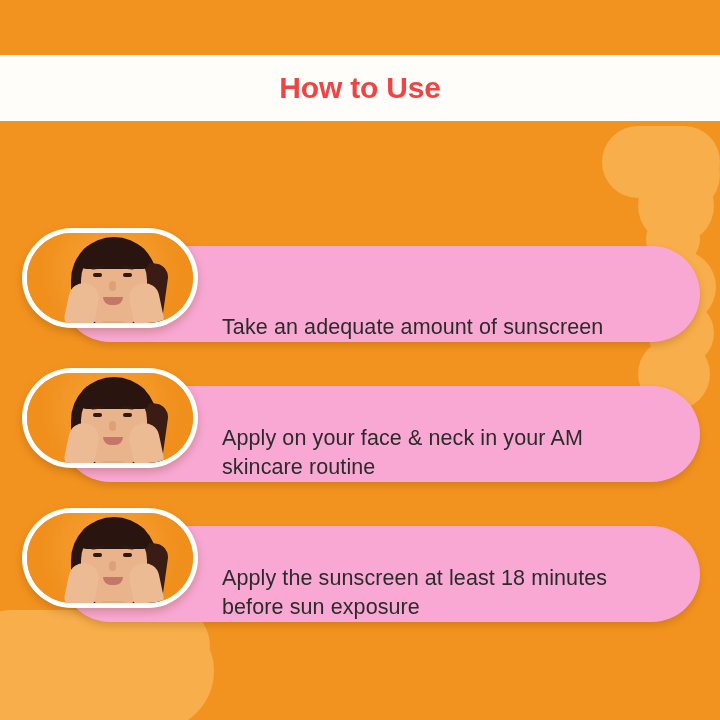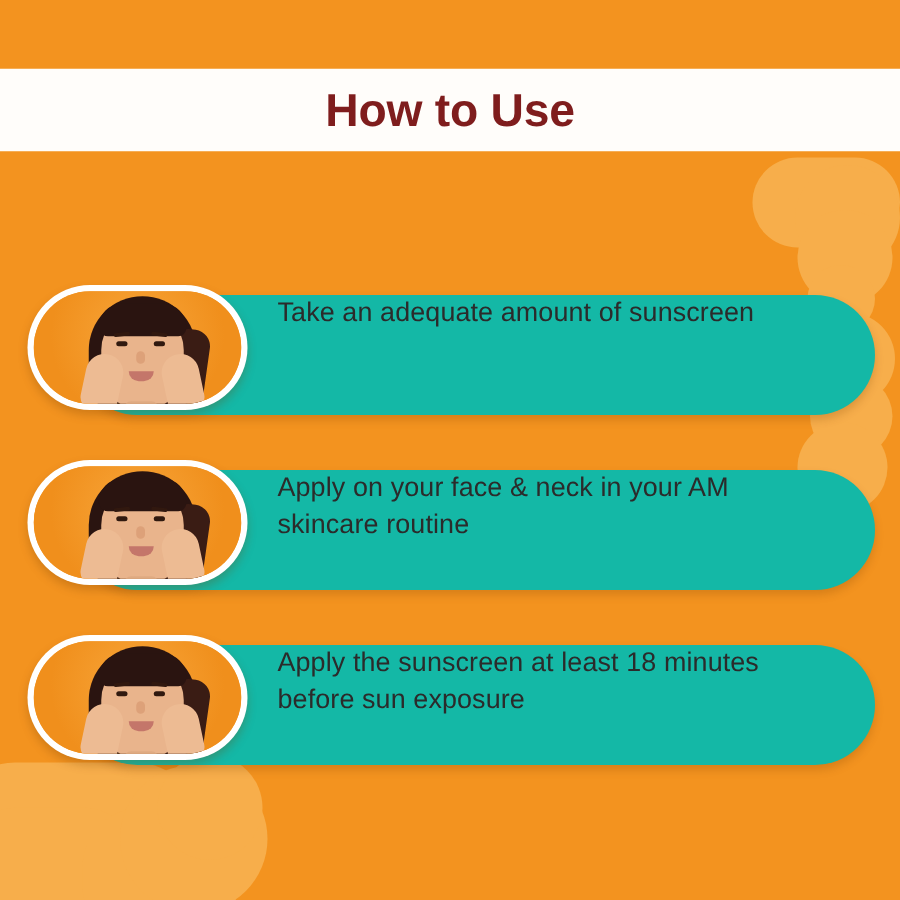--- a/index.html
+++ b/index.html
@@ -54,22 +54,22 @@
     top: 55px;
     width: 720px;
     height: 66px;
     background: #FFFDFA;
     display: flex;
     align-items: center;
     justify-content: center;
     z-index: 5;
   }
   .title-text {
-    color: #7f1d1d;
-    font-size: 37px;
+    color: #ef4444;
+    font-size: 30px;
     font-weight: bold;
     letter-spacing: -0.2px;
     line-height: 1;
   }
 
   
   .steps {
     position: absolute;
     left: 0;
     top: 0;
@@ -84,28 +84,28 @@
     height: 100px;
   }
   .step-row.r1 { top: 228px; }
   .step-row.r2 { top: 368px; }
   .step-row.r3 { top: 508px; }
 
   
   .text-bar {
     position: absolute;
     left: 40px;
-    top: 8px;
+    top: 18px;
     width: 638px;
     height: 96px;
-    background: #14b8a6;
+    background: #f9a8d4;
     border-radius: 48px;
     box-shadow: 0 4px 7px rgba(120, 60, 0, 0.22);
     display: flex;
-    align-items: flex-start;
+    align-items: flex-end;
   }
   .step-text {
     margin-left: 160px;
     margin-right: 34px;
     color: #2B2B2B;
     font-size: 21.5px;
     line-height: 1.35;
     font-weight: 400;
     letter-spacing: 0.1px;
   }

